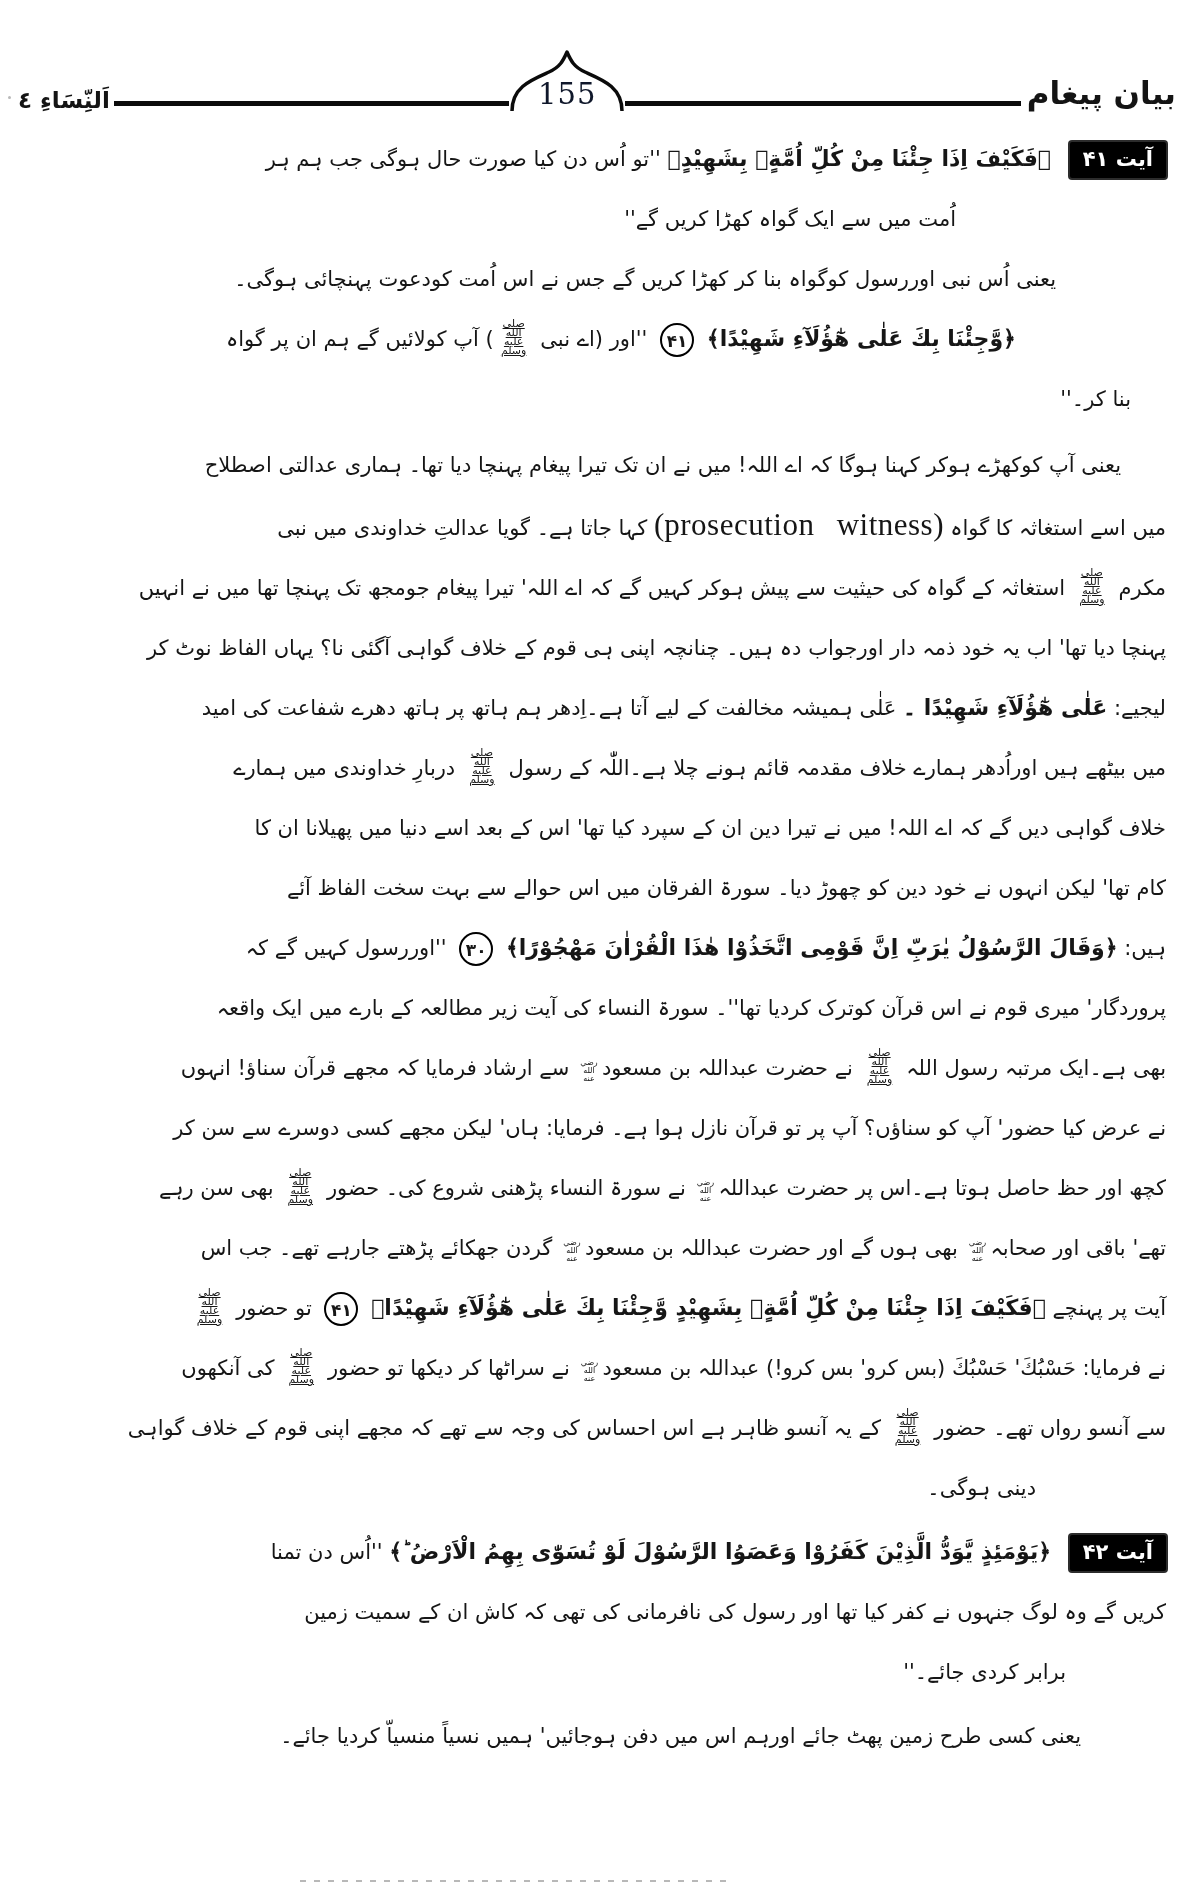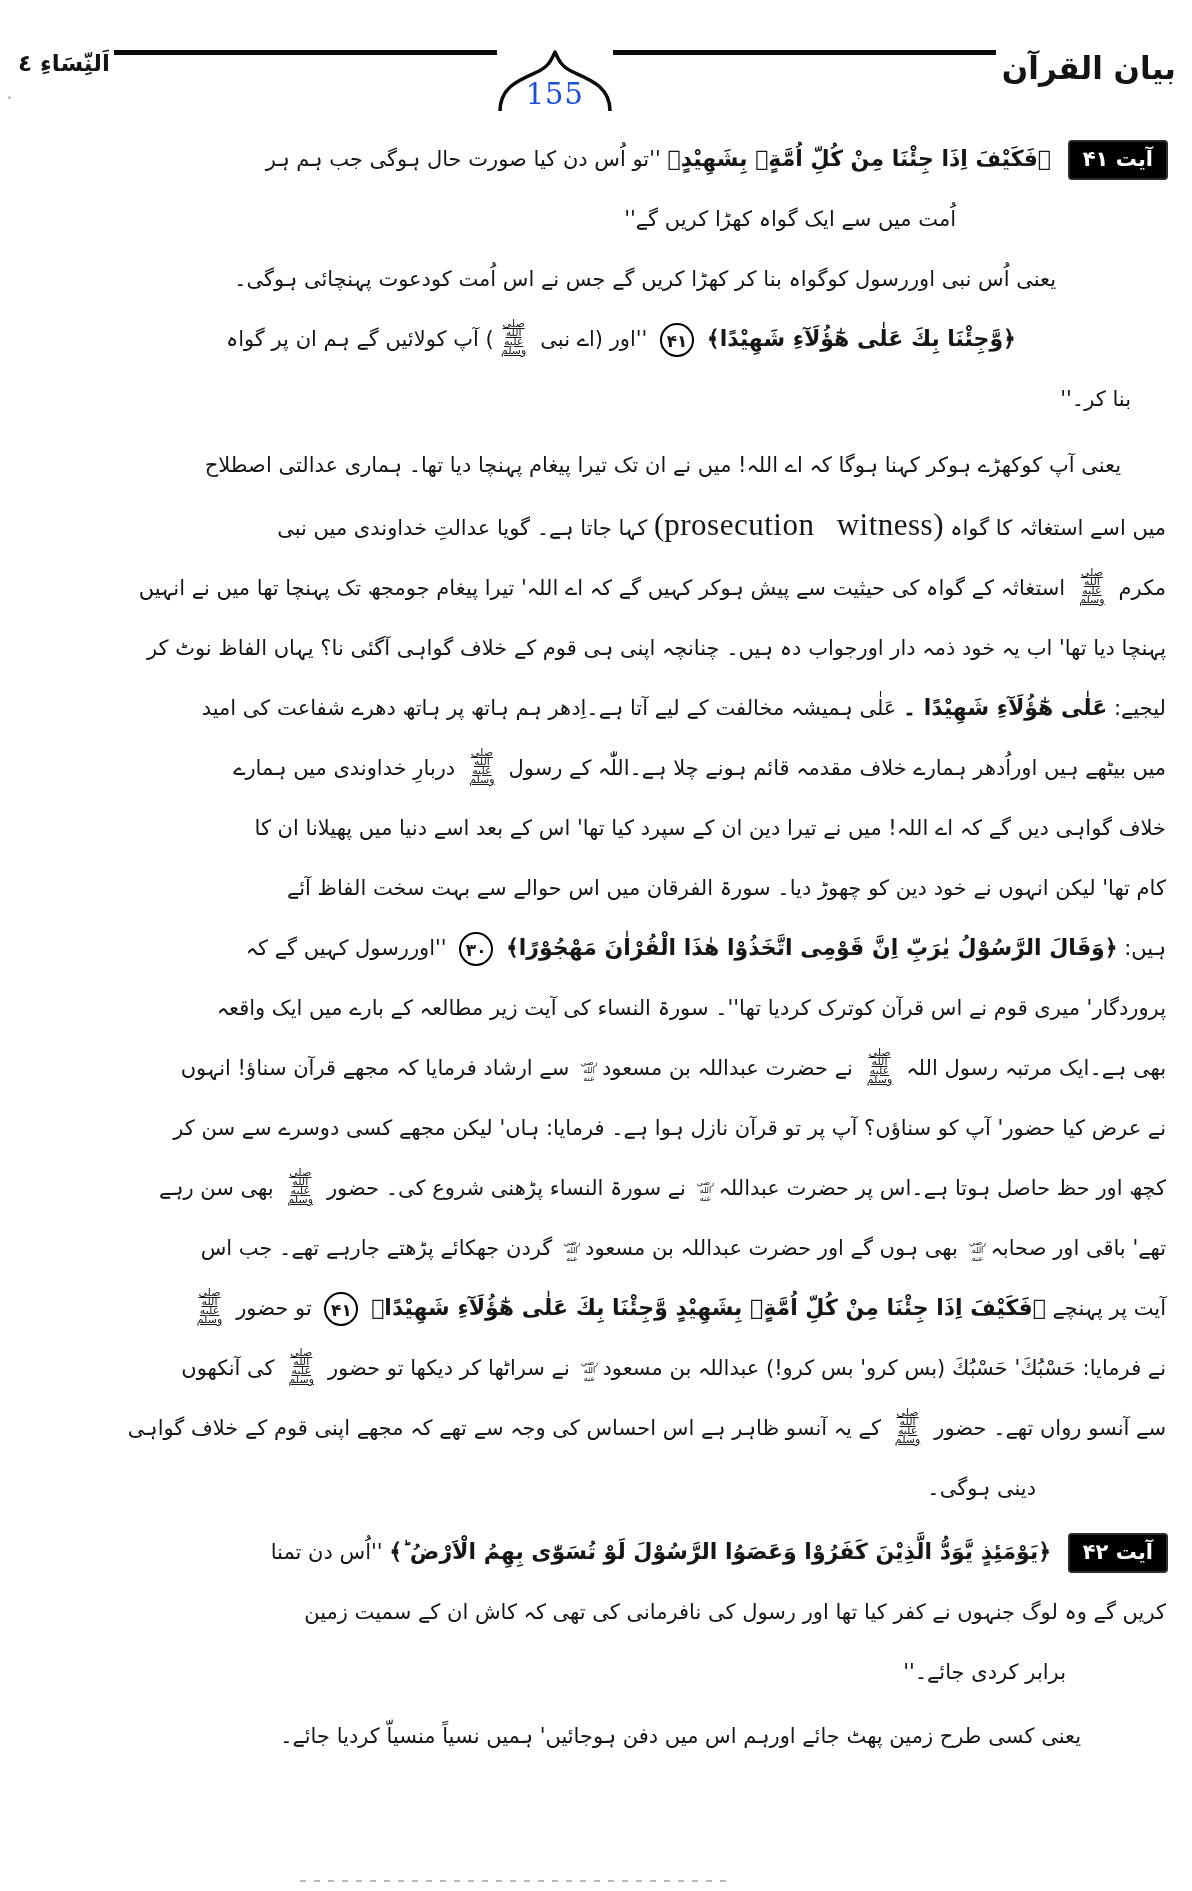--- a/index.html
+++ b/index.html
@@ -2,29 +2,29 @@
 <html lang="ur" dir="rtl"><head>
 <meta charset="utf-8">
 <style>
   html,body{margin:0;padding:0;background:#e8e8e8;}
   .page{
     position:relative; width:1192px; height:1891px; margin:0 auto;
     background:#ffffff; overflow:hidden; color:#141414;
     font-family:"DejaVu Sans", sans-serif; direction:rtl;
   }
   
-  .hdr{display:flex; direction:ltr; align-items:flex-start; padding:50px 14px 0 16px;}
+  .hdr{display:flex; direction:ltr; align-items:flex-end; padding:50px 14px 0 16px;}
   .hdr-left{font-size:23px; font-weight:bold; padding:0 4px 0 2px; letter-spacing:1px;}
   .hdr-right{font-size:31px; font-weight:bold; padding:0 2px 2px 6px;}
   .rule{flex:1; height:5px; background:#0b0b0b; margin-bottom:7px;}
   .dome{position:relative; width:116px; height:62px; flex:0 0 auto; margin-bottom:1px;}
   .dome svg{display:block;}
   .pgnum{
     position:absolute; left:0; right:0; bottom:1px; text-align:center;
-    font-family:"DejaVu Serif", serif; font-size:29px; color:#1d4ed8; letter-spacing:1px;
+    font-family:"DejaVu Serif", serif; font-size:29px; color:#0f172a; letter-spacing:1px;
   }
   
   .body{padding:16px 26px 0 34px;}
   .l{direction:rtl; text-align:right; font-size:21px; line-height:60px; white-space:nowrap; color:#161616;}
   .ar{font-weight:bold; font-size:22px;}
   .tr{}
   .en{font-family:"Liberation Serif", serif; font-size:31px; word-spacing:14px; letter-spacing:.5px;}
   .badge{
     display:inline-block; background:#000000; color:#fff; font-weight:bold;
     font-size:21px; line-height:normal; padding:5px 13px 7px; margin-left:12px;
@@ -59,21 +59,21 @@
   <div class="hdr">
     <span class="hdr-left">اَلنِّسَاءِ ٤</span>
     <span class="rule"></span>
     <span class="dome">
       <svg width="116" height="62" viewBox="0 0 116 62">
         <path d="M3 61 C3 37 22 30 40 22 C51 17 54 11 58 2 C62 11 65 17 76 22 C94 30 113 37 113 61" fill="#ffffff" stroke="#0b0b0b" stroke-width="3.5" stroke-linejoin="round"></path>
       </svg>
       <span class="pgnum">155</span>
     </span>
     <span class="rule"></span>
-    <span class="hdr-right">بیان القرآن</span>
+    <span class="hdr-right">بیان پیغام</span>
   </div>
 
   <div class="body">
 
     <div class="l">
       <span class="badge">آیت ۴۱</span>
       <span class="ar">﴿فَكَيْفَ اِذَا جِئْنَا مِنْ كُلِّ اُمَّةٍۭ بِشَهِيْدٍ﴾</span>
       <span class="tr">''تو اُس دن کیا صورت حال ہوگی جب ہم ہر</span>
     </div>
     <div class="l pr210">

